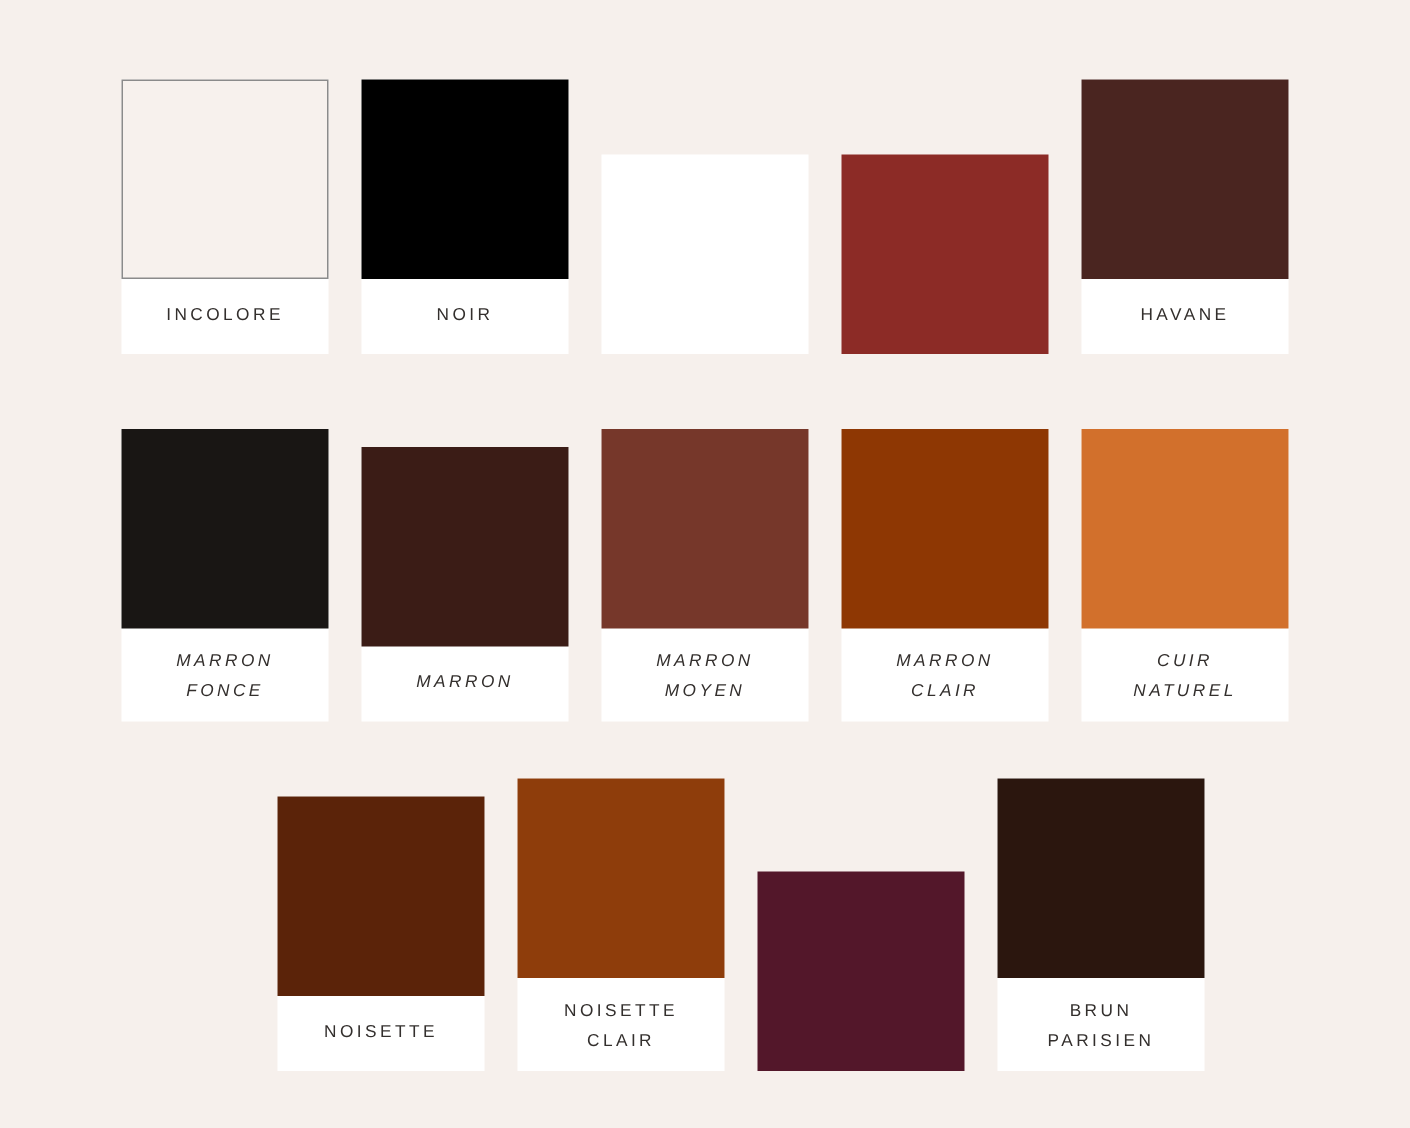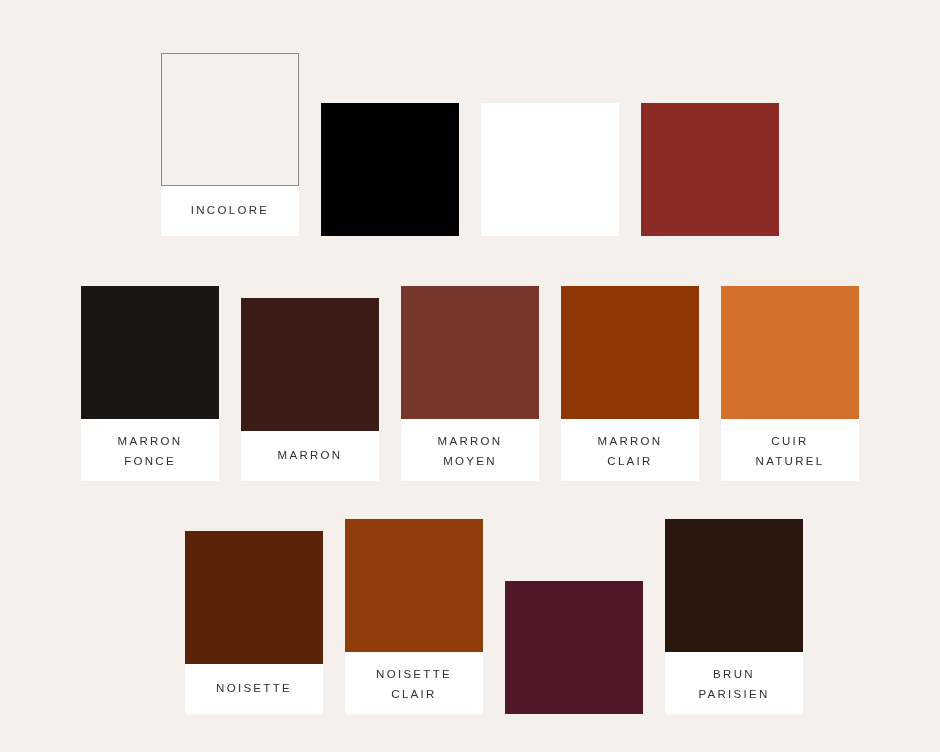--- a/index.html
+++ b/index.html
@@ -24,21 +24,21 @@
   .swatch-row {
     position: absolute;
     left: 0;
     width: 940px;
     display: flex;
     justify-content: center;
     align-items: flex-end;
   }
 
   #row-1 { top: 53px; }
-  #row-2 { top: 286px; }
+  #row-2 { top: 286px; font-style: italic; }
   #row-3 { top: 519px; padding-left: 24px; }
 
   .swatch-card {
     width: 138px;
     margin: 0 11px;
     background: #ffffff;
     display: flex;
     flex-direction: column;
     align-items: stretch;
   }
@@ -76,26 +76,31 @@
 <body>
 
 <div id="palette-grid">
   <div class="swatch-row" id="row-1">
       <div class="swatch-card">
         <div class="swatch-chip has-border" style="background-color: rgb(247, 241, 237);"></div>
         <div class="swatch-label">INCOLORE</div>
       </div>
       <div class="swatch-card">
         <div class="swatch-chip" style="background-color: rgb(0, 0, 0);"></div>
+        <div class="swatch-label">NOIR</div>
       </div>
       <div class="swatch-card">
         <div class="swatch-chip" style="background-color: rgb(255, 255, 255);"></div>
       </div>
       <div class="swatch-card">
         <div class="swatch-chip" style="background-color: rgb(140, 43, 38);"></div>
+      </div>
+      <div class="swatch-card">
+        <div class="swatch-chip" style="background-color: rgb(74, 37, 32);"></div>
+        <div class="swatch-label">HAVANE</div>
       </div>
     </div>
   <div class="swatch-row" id="row-2">
       <div class="swatch-card two-line">
         <div class="swatch-chip" style="background-color: rgb(25, 22, 20);"></div>
         <div class="swatch-label">MARRON
 FONCE</div>
       </div>
       <div class="swatch-card">
         <div class="swatch-chip" style="background-color: rgb(59, 28, 22);"></div>

